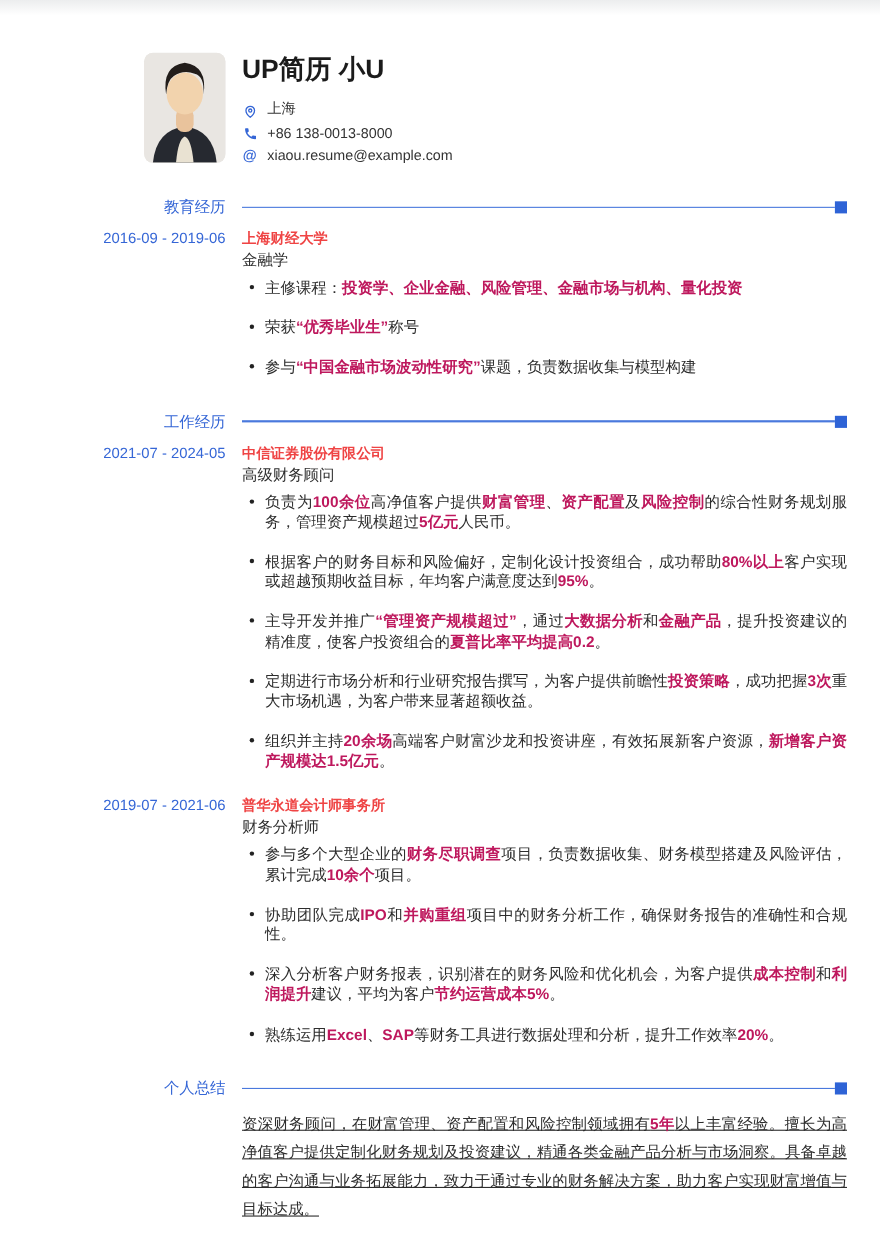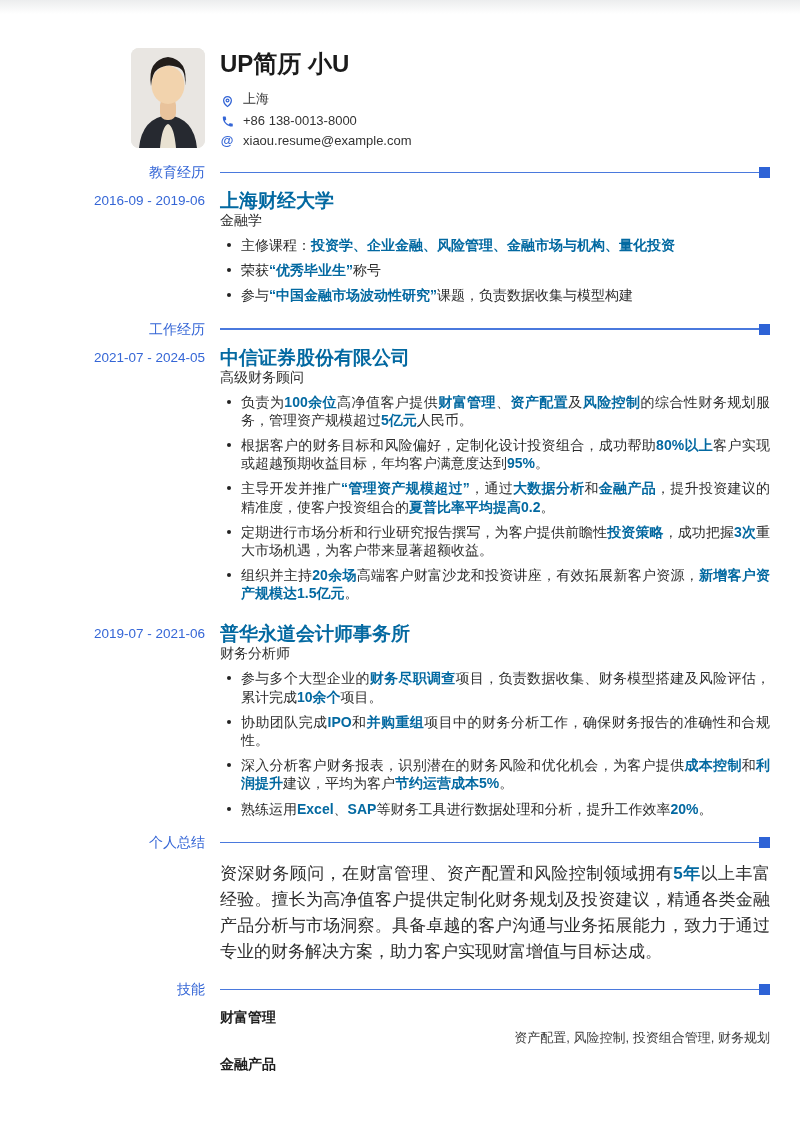--- a/index.html
+++ b/index.html
@@ -15,39 +15,39 @@
   .photo-wrap { display:flex; justify-content:flex-end; }
   .photo { width:74px; height:100px; border-radius:8px; overflow:hidden; background:#e8e6e2; }
   .photo svg { display:block; width:100%; height:100%; }
   .name { font-size:24px; font-weight:700; color:#1b1b1b; line-height:28px; margin:2px 0 10px; }
   .contact-row { display:flex; align-items:flex-end; gap:9px; height:20px; font-size:13px; color:#333; }
   .c-icon { width:14px; height:14px; color:var(--accent,#3566d6); display:inline-flex; align-items:center; justify-content:center; flex:0 0 14px; }
   .c-icon svg { width:13px; height:13px; }
   .at-glyph { font-size:13px; font-weight:700; color:var(--accent,#3566d6); line-height:14px; }
 
   
-  .sec-head { margin:16px 0 10px; align-items:center; }
+  .sec-head { margin:32px 0 10px; align-items:center; }
   .sec-title { color:var(--accent,#3566d6); font-size:14px; line-height:17px; }
   .rule-wrap { display:flex; align-items:center; height:17px; }
   .rule { flex:1; height:1.5px; background:#4a79dd; }
   .rule-sq { width:11px; height:11px; background:#2e63d6; }
 
   
   .date { color:var(--accent,#3566d6); font-size:13.5px; line-height:19px; }
-  .org { font-size:19px; font-weight:700; color:#0369a1; line-height:19px; }
+  .org { font-size:13px; font-weight:700; color:#ef4444; line-height:19px; }
   .subline { font-size:14px; color:#2e2e2e; line-height:19px; margin-top:1px; }
   ul.bullets { list-style:none; margin-top:6px; }
   ul.bullets li { position:relative; padding-left:21px; font-size:14px; line-height:1.3; color:#2d2d2d; text-align:justify; }
-  ul.bullets li + li { margin-top:7px; }
+  ul.bullets li + li { margin-top:18px; }
   ul.bullets li::before { content:""; position:absolute; left:7px; top:7px; width:4px; height:4px; border-radius:50%; background:#222; }
-  .b { font-weight:700; color:#0369a1; }
+  .b { font-weight:700; color:#be185d; }
   .entry + .entry { margin-top:22px; }
 
   
-  .summary-p { font-size:17px; line-height:26px; color:#2d2d2d; text-align:justify; }
+  .summary-p { font-size:14px; line-height:26px; color:#2d2d2d; text-align:justify;text-decoration:underline; }
 
   
   .skill-group + .skill-group { margin-top:9px; }
   .skill-name { font-size:14px; font-weight:700; color:#1f1f1f; line-height:18px; }
   .skill-items { font-size:13px; color:#3a3a3a; line-height:17px; margin-top:3px;text-align:right; }
 </style>
 </head>
 <body>
 
 <div class="page">

